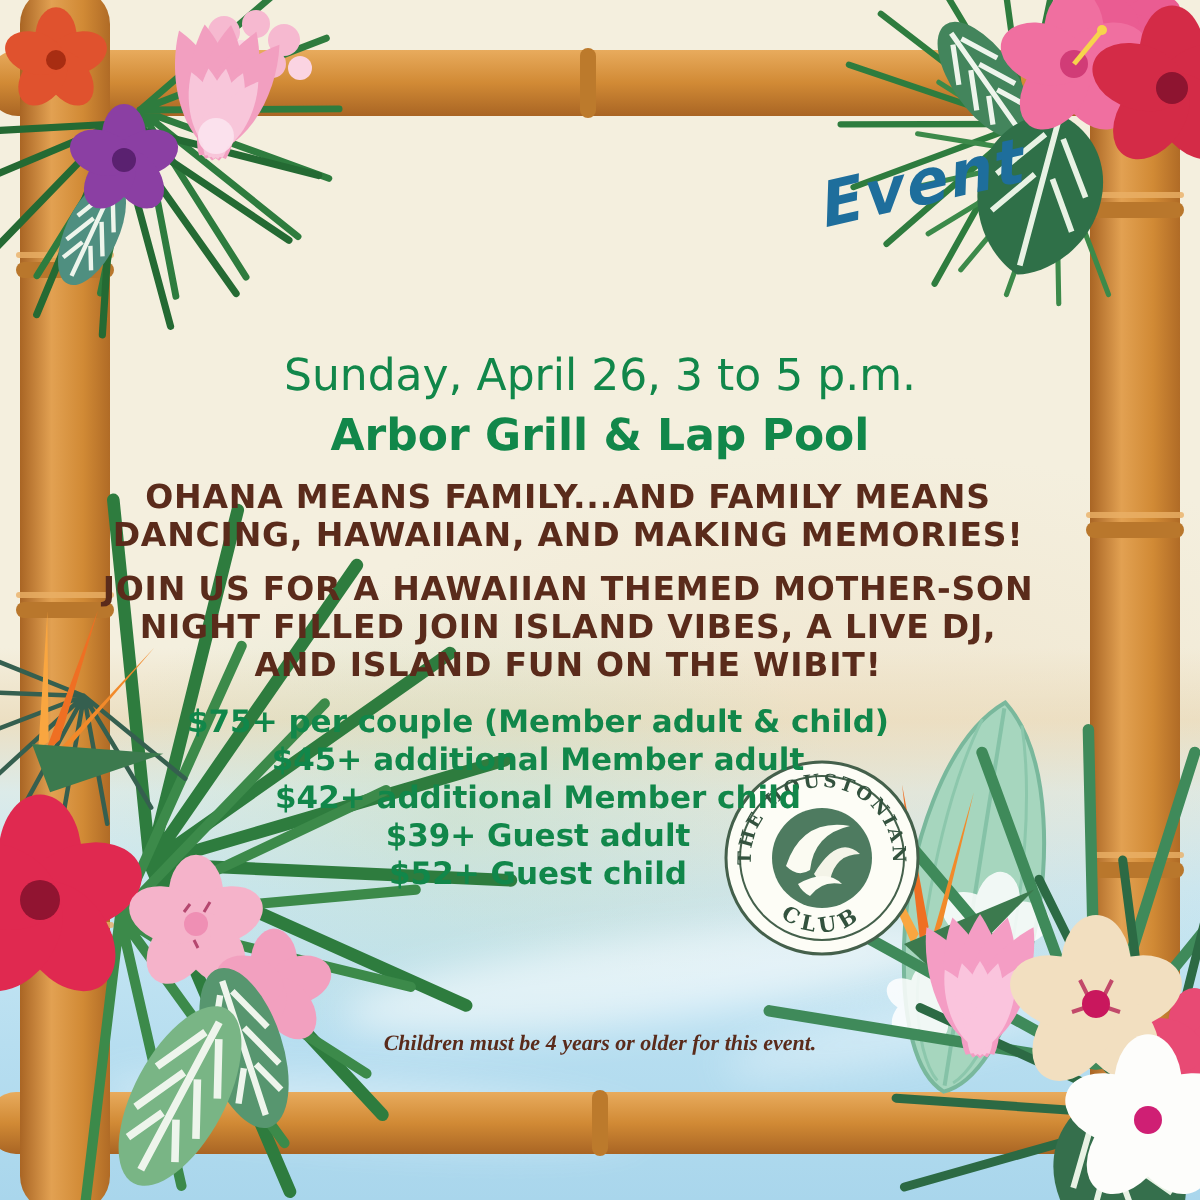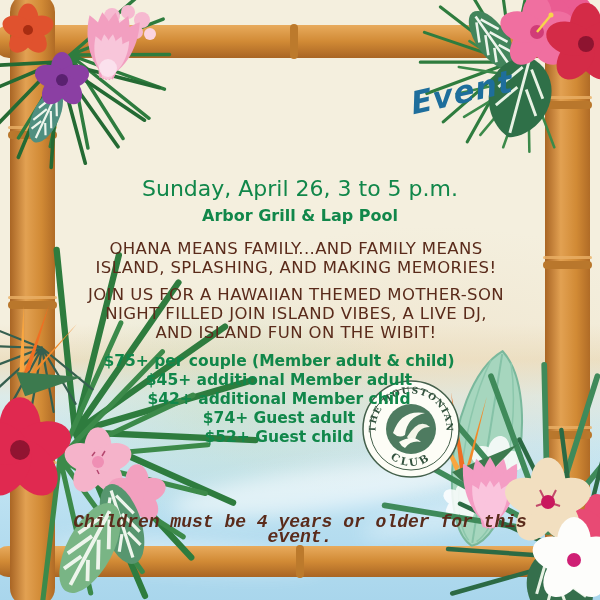--- a/index.html
+++ b/index.html
@@ -22,27 +22,27 @@
     left:392px;top:74px;width:140px;color:#1e6e9c;
     font-size:31px;font-weight:bold;font-style:italic;letter-spacing:1px;
     transform:rotate(-13deg) skewX(-4deg);
   }
   .title{
     left:30px;top:96px;width:540px;color:#d8292f;
     font-size:52px;font-weight:800;letter-spacing:2px;
     text-shadow:3px 3px 0 #2b140b;
   }
   .dateline{left:40px;top:176px;width:520px;color:#11874a;font-size:22px;font-weight:400;}
-  .location{left:40px;top:206px;width:520px;color:#11874a;font-size:16px;font-weight:800;}
-  .intro,.descr{left:36px;width:520px;color:#5a2b1b;font-weight:400;font-size:16.5px;letter-spacing:.4px;line-height:19px;}
+  .location{left:40px;top:206px;width:520px;color:#11874a;font-size:22px;font-weight:800;}
+  .intro,.descr{left:24px;width:520px;color:#5a2b1b;font-weight:700;font-size:16.5px;letter-spacing:.4px;line-height:19px;}
   .intro{top:239px;}
   .descr{top:285px;}
-  .pricing{left:84px;top:352px;width:390px;color:#11874a;font-weight:800;font-size:15.5px;line-height:19px;}
+  .pricing{left:74px;top:352px;width:390px;color:#11874a;font-weight:800;font-size:15.5px;line-height:19px;}
   .register{left:60px;top:457px;width:390px;color:#1c6cad;font-weight:800;font-size:15.5px;line-height:19px;}
-  .footnote{left:60px;top:515px;width:480px;color:#5a2b1b;font-style:italic;font-weight:600;font-size:18px;line-height:15px;font-family:Liberation Mono, monospace;}
+  .footnote{left:60px;top:515px;width:480px;color:#5a2b1b;font-style:italic;font-weight:600;font-size:11px;line-height:15px;font-family:Liberation Serif, serif;}
 </style>
 </head>
 <body>
 
 <div class="poster">
 
   <div class="wisp w1"></div>
   <div class="wisp w2"></div>
   <div class="wisp w3"></div>
 
@@ -216,34 +216,34 @@
       <textPath href="#arcBot" startOffset="50%" text-anchor="middle">CLUB</textPath>
     </text>
   </svg>
 
   <div class="txt event-badge">Event</div>
   <div class="txt dateline">Sunday, April 26, 3 to 5 p.m.</div>
   <div class="txt location">Arbor Grill &amp; Lap Pool</div>
 
   <div class="txt intro">
     <div>OHANA MEANS FAMILY...AND FAMILY MEANS</div>
-    <div>ISLAND, SPLASHING, AND MAKING MEMORIES!</div>
+    <div>DANCING, HAWAIIAN, AND MAKING MEMORIES!</div>
   </div>
 
   <div class="txt descr">
     <div>JOIN US FOR A HAWAIIAN THEMED MOTHER-SON</div>
     <div>NIGHT FILLED JOIN ISLAND VIBES, A LIVE DJ,</div>
     <div>AND ISLAND FUN ON THE WIBIT!</div>
   </div>
 
   <div class="txt pricing">
     <div>$75+ per couple (Member adult &amp; child)</div>
     <div>$45+ additional Member adult</div>
     <div>$42+ additional Member child</div>
-    <div>$74+ Guest adult</div>
+    <div>$39+ Guest adult</div>
     <div>$52+ Guest child</div>
   </div>
 
 
   <div class="txt footnote">
     <div>Children must be 4 years or older for this event.</div>
   </div>
 
 </div>
 

